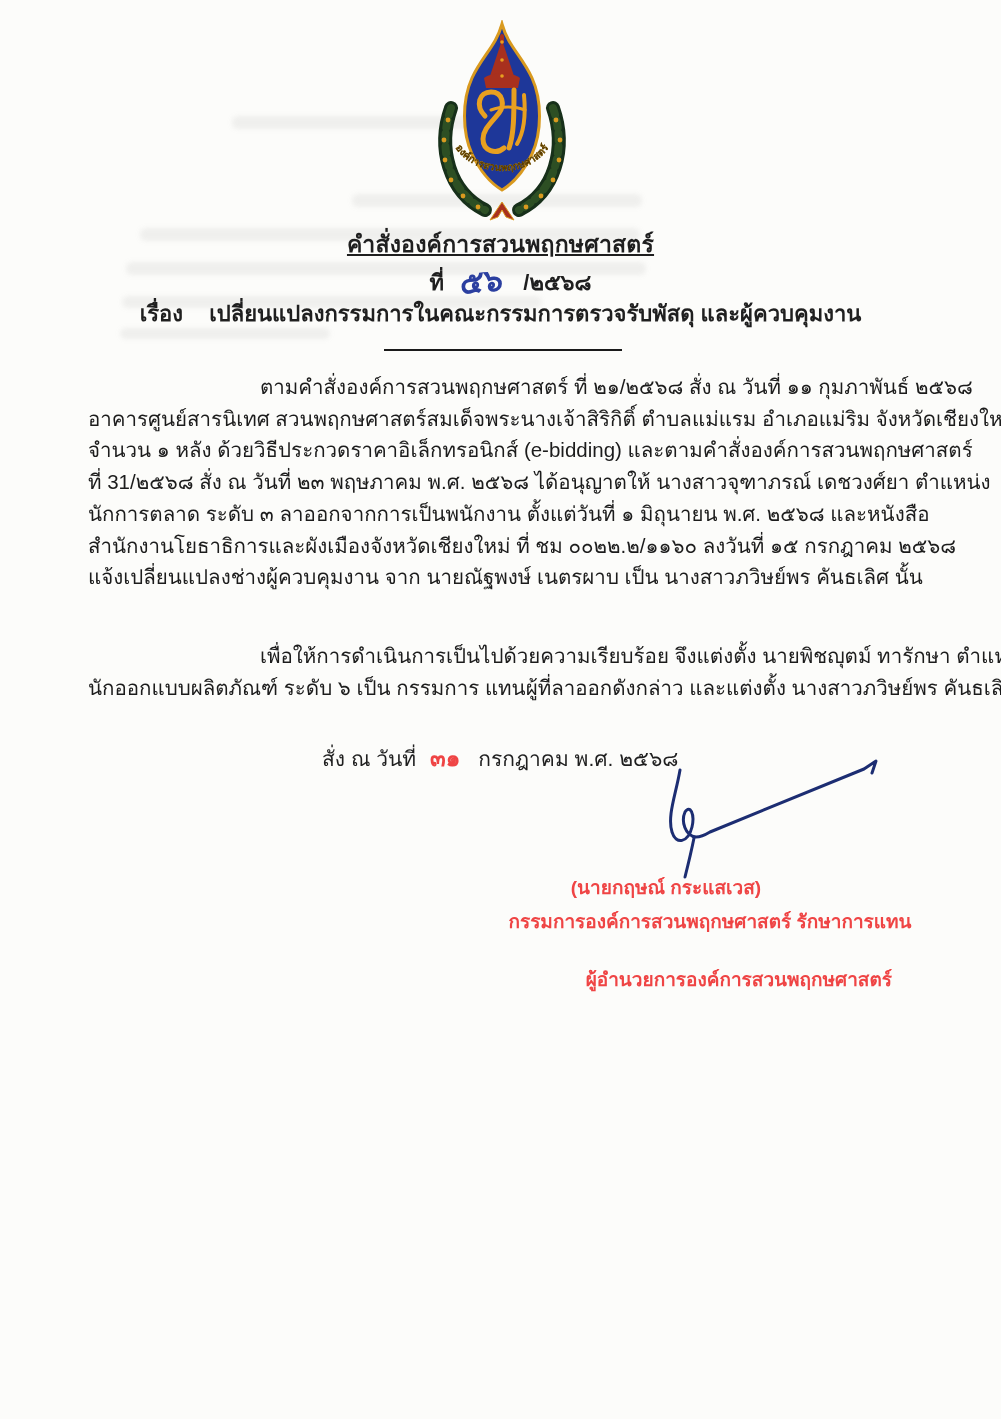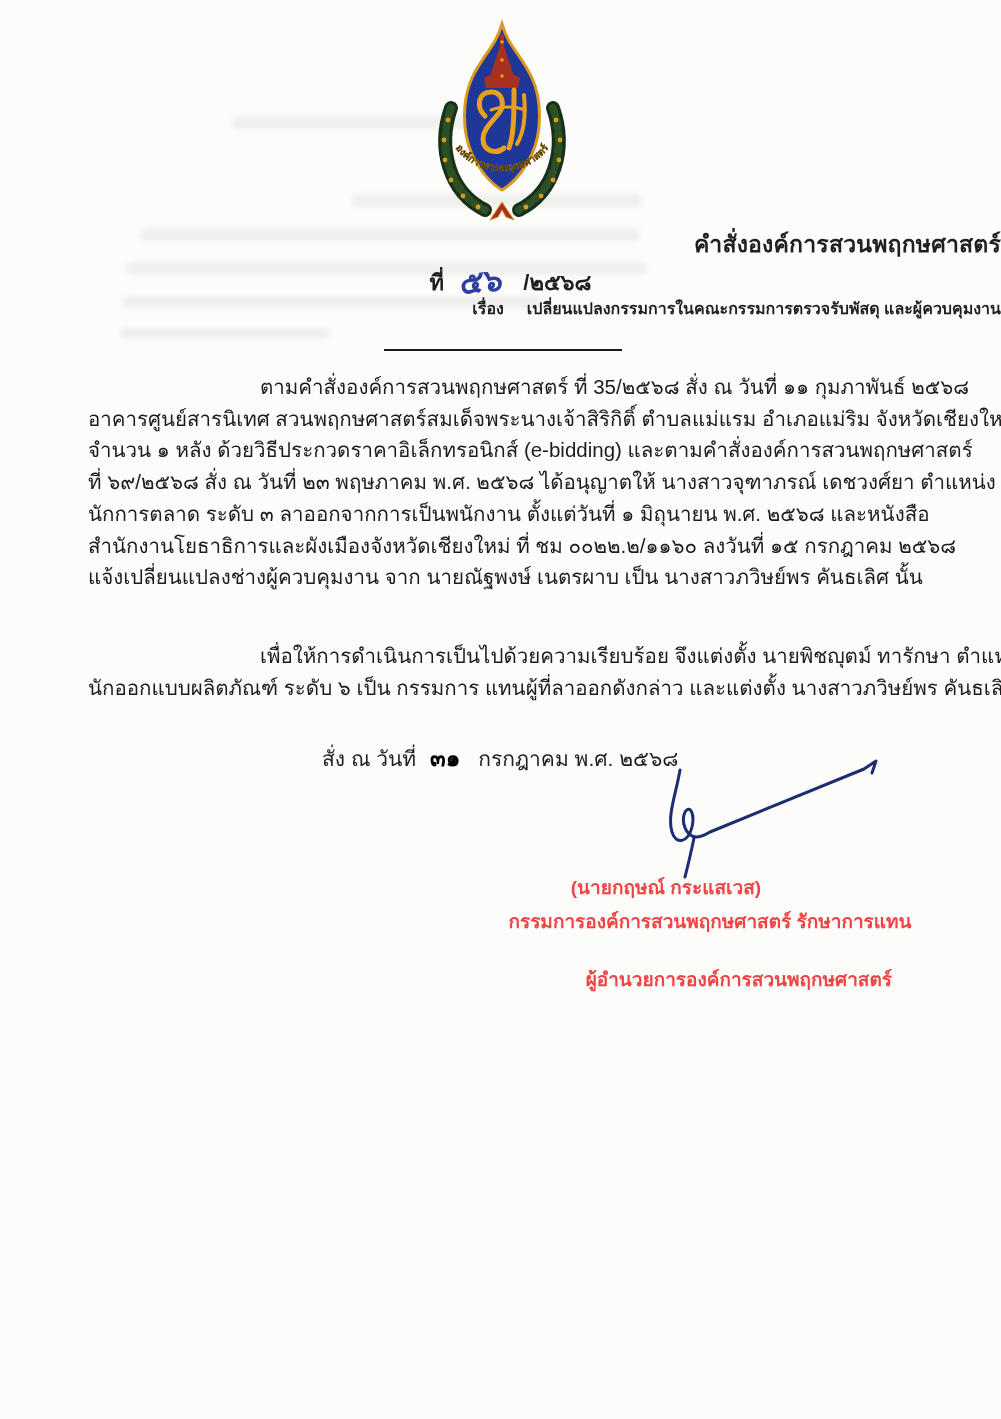--- a/index.html
+++ b/index.html
@@ -28,24 +28,25 @@
   .logo-wrap {
     position: absolute;
     left: 421px; top: 20px;
     width: 162px; height: 208px;
   }
 
   
   .doc-title {
     position: absolute;
     left: 0; right: 0; top: 226px;
-    text-align: right;
+    text-align: center;
     font-size: 23px;
     font-weight: 700;
     letter-spacing: 0.2px;
+    text-decoration: underline;
   }
   .doc-number {
     position: absolute;
     left: 0; right: 0; top: 254px;
     text-align: center;
     font-size: 22px;
     font-weight: 700;
     transform: translateX(10px);
     height: 42px;
   }
@@ -55,22 +56,22 @@
     font-size: 31px;
     font-weight: 600;
     transform: rotate(-5deg) skewX(-6deg);
     margin: 0 14px 0 10px;
     position: relative;
     top: 2px;
   }
   .doc-subject {
     position: absolute;
     left: 0; right: 0; top: 296px;
-    text-align: right;
-    font-size: 16px;
+    text-align: center;
+    font-size: 22px;
     font-weight: 700;
   }
   .doc-subject .gap { display: inline-block; width: 14px; }
   .head-rule {
     position: absolute;
     left: 384px; top: 349px;
     width: 238px; height: 2px;
     background: #1a1a1a;
   }
 
@@ -90,21 +91,21 @@
 
   
   .order-date {
     position: absolute;
     left: 322px; top: 740px;
     font-size: 21px;
     white-space: nowrap;
   }
   .order-date .day {
     font-weight: 700;
-    color: #000000;
+    color: #ef4444;
     font-size: 23px;
     margin: 0 12px 0 8px;
   }
 
   
   .signature-wrap {
     position: absolute;
     left: 624px; top: 756px;
     width: 272px; height: 132px;
   }
@@ -196,24 +197,24 @@
 
   <div class="doc-subject">
     <span>เรื่อง</span>
     <span class="gap"></span>
     <span>เปลี่ยนแปลงกรรมการในคณะกรรมการตรวจรับพัสดุ และผู้ควบคุมงาน</span>
   </div>
 
   <div class="head-rule"></div>
 
   <div class="para para-1">
-    <div class="line indent">ตามคำสั่งองค์การสวนพฤกษศาสตร์ ที่ 35/๒๕๖๘ สั่ง ณ วันที่ ๑๑ กุมภาพันธ์ ๒๕๖๘</div>
+    <div class="line indent">ตามคำสั่งองค์การสวนพฤกษศาสตร์ ที่ ๒๑/๒๕๖๘ สั่ง ณ วันที่ ๑๑ กุมภาพันธ์ ๒๕๖๘</div>
     <div class="line">อาคารศูนย์สารนิเทศ สวนพฤกษศาสตร์สมเด็จพระนางเจ้าสิริกิติ์ ตำบลแม่แรม อำเภอแม่ริม จังหวัดเชียงใหม่</div>
     <div class="line">จำนวน ๑ หลัง ด้วยวิธีประกวดราคาอิเล็กทรอนิกส์ (e-bidding) และตามคำสั่งองค์การสวนพฤกษศาสตร์</div>
-    <div class="line">ที่ ๖๙/๒๕๖๘ สั่ง ณ วันที่ ๒๓ พฤษภาคม พ.ศ. ๒๕๖๘ ได้อนุญาตให้ นางสาวจุฑาภรณ์ เดชวงศ์ยา ตำแหน่ง</div>
+    <div class="line">ที่ 31/๒๕๖๘ สั่ง ณ วันที่ ๒๓ พฤษภาคม พ.ศ. ๒๕๖๘ ได้อนุญาตให้ นางสาวจุฑาภรณ์ เดชวงศ์ยา ตำแหน่ง</div>
     <div class="line">นักการตลาด ระดับ ๓ ลาออกจากการเป็นพนักงาน ตั้งแต่วันที่ ๑ มิถุนายน พ.ศ. ๒๕๖๘ และหนังสือ</div>
     <div class="line">สำนักงานโยธาธิการและผังเมืองจังหวัดเชียงใหม่ ที่ ชม ๐๐๒๒.๒/๑๑๖๐ ลงวันที่ ๑๕ กรกฎาคม ๒๕๖๘</div>
     <div class="line">แจ้งเปลี่ยนแปลงช่างผู้ควบคุมงาน จาก นายณัฐพงษ์ เนตรผาบ เป็น นางสาวภวิษย์พร คันธเลิศ นั้น</div>
   </div>
 
   <div class="para para-2">
     <div class="line indent">เพื่อให้การดำเนินการเป็นไปด้วยความเรียบร้อย จึงแต่งตั้ง นายพิชญุตม์ ทารักษา ตำแหน่ง</div>
     <div class="line">นักออกแบบผลิตภัณฑ์ ระดับ ๖ เป็น กรรมการ แทนผู้ที่ลาออกดังกล่าว และแต่งตั้ง นางสาวภวิษย์พร คันธเลิศ</div>
   </div>
 

